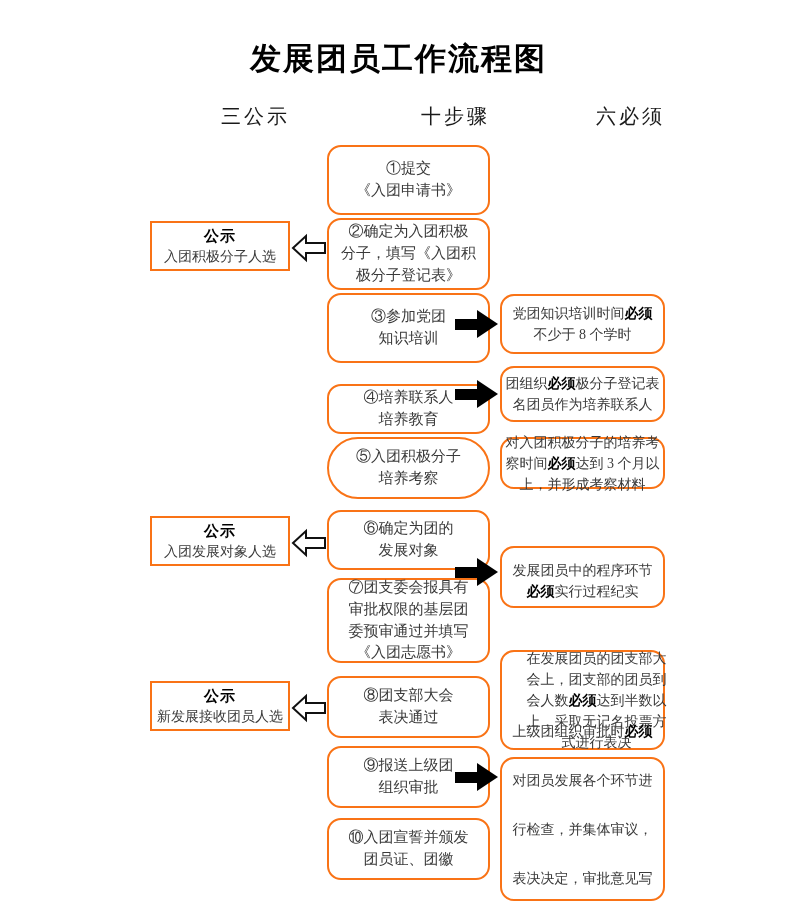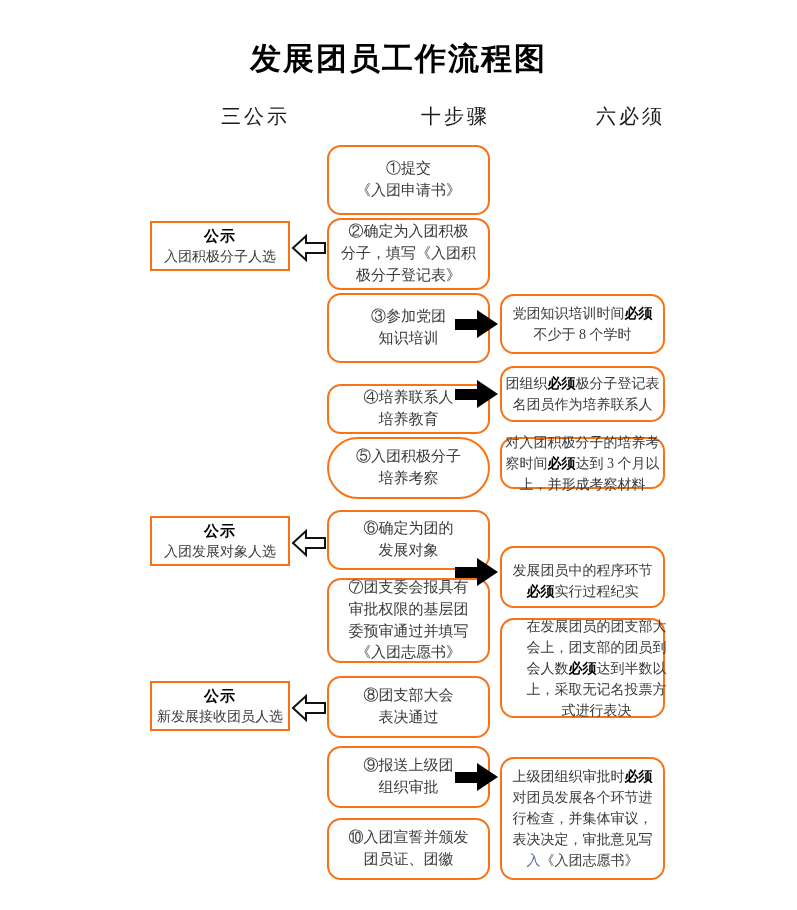--- a/index.html
+++ b/index.html
@@ -228,28 +228,28 @@
       </div>
       <div class="box must-box" style="top: 437px; height: 52px;">
         <span class="line"><span>对入团积极分子的培养考</span></span>
         <span class="line"><span>察时间</span><b>必须</b><span>达到 3 个月以</span></span>
         <span class="line"><span>上，并形成考察材料</span></span>
       </div>
       <div class="box must-box" style="top: 546px; height: 62px; justify-content: flex-end;">
         <span class="line"><span>发展团员中的程序环节</span></span>
         <span class="line"><b>必须</b><span>实行过程纪实</span></span>
       </div>
-      <div class="box must-box" style="top: 618px; height: 100px; padding-left: 33px;">
+      <div class="box must-box" style="top: 650px; height: 100px; padding-left: 33px;">
         <span class="line"><span>在发展团员的团支部大</span></span>
         <span class="line"><span>会上，团支部的团员到</span></span>
         <span class="line"><span>会人数</span><b>必须</b><span>达到半数以</span></span>
         <span class="line"><span>上，采取无记名投票方</span></span>
         <span class="line"><span>式进行表决</span></span>
       </div>
-      <div class="box must-box" style="top: 757px; height: 123px;">
+      <div class="box must-box" style="top: 757px; height: 144px; gap: 28px;">
         <span class="line"><span>上级团组织审批时</span><b>必须</b></span>
         <span class="line"><span>对团员发展各个环节进</span></span>
         <span class="line"><span>行检查，并集体审议，</span></span>
         <span class="line"><span>表决决定，审批意见写</span></span>
         <span class="line"><span class="hl">入</span><span>《入团志愿书》</span></span>
       </div>
     </div>
   <div id="arrows-layer">
       <div class="arrow-left" style="top: 233px;">
         <svg width="36" height="30" viewBox="0 0 36 30" aria-hidden="true">

